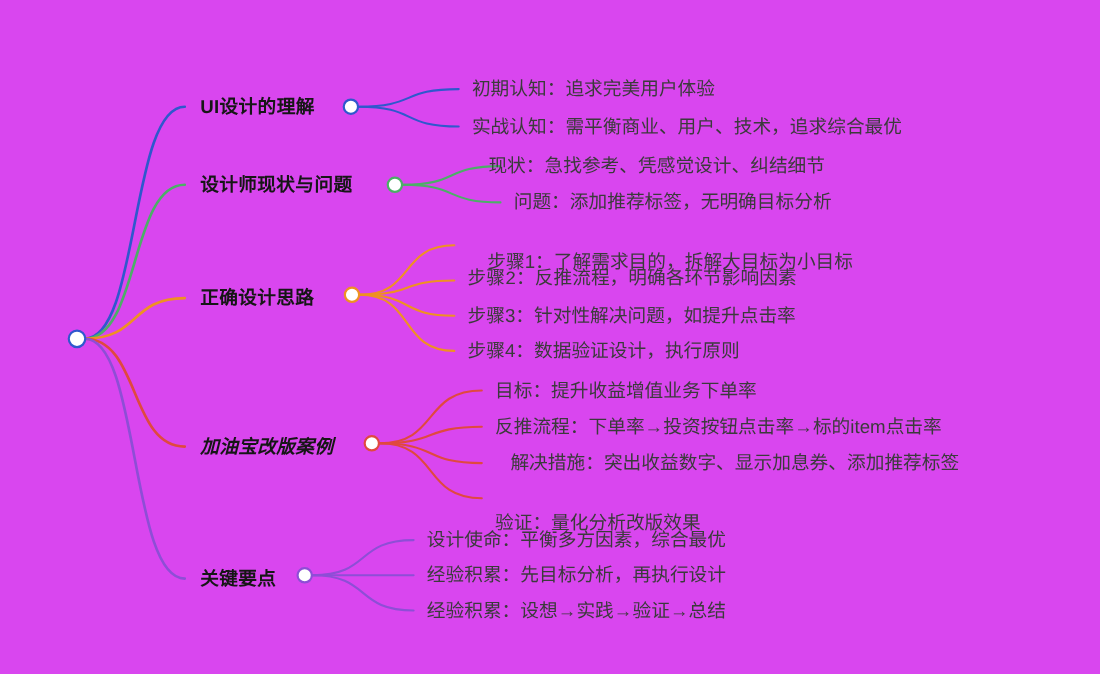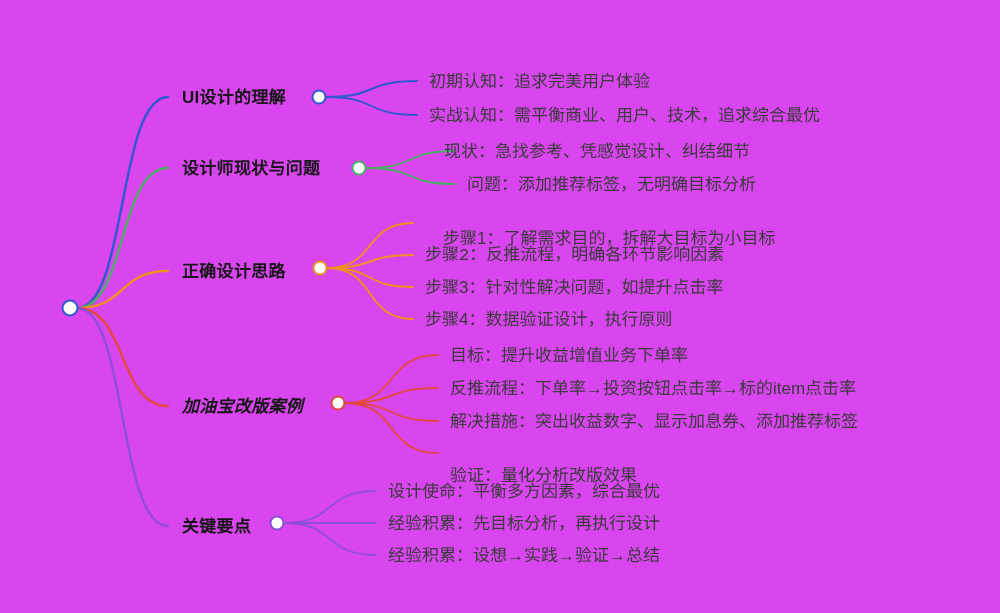--- a/index.html
+++ b/index.html
@@ -111,21 +111,21 @@
       <div class="branch-label" style="left: 182px; top: 271px;">正确设计思路</div>
       <div class="node-dot node-branch" style="left: 320px; top: 268px; border-color: rgb(239, 145, 34);"></div>
       <div class="leaf-label" style="left: 443px; top: 223px; margin-top: 15px;">步骤1：了解需求目的，拆解大目标为小目标</div>
       <div class="leaf-label" style="left: 425px; top: 255px; font-family: Liberation Mono, monospace;">步骤2：反推流程，明确各环节影响因素</div>
       <div class="leaf-label" style="left: 425px; top: 287px;">步骤3：针对性解决问题，如提升点击率</div>
       <div class="leaf-label" style="left: 425px; top: 319px;">步骤4：数据验证设计，执行原则</div>
       <div class="branch-label" style="left: 182px; top: 406px; font-style: italic;">加油宝改版案例</div>
       <div class="node-dot node-branch" style="left: 338px; top: 403px; border-color: rgb(224, 73, 63);"></div>
       <div class="leaf-label" style="left: 450px; top: 355px;">目标：提升收益增值业务下单率</div>
       <div class="leaf-label" style="left: 450px; top: 388px;">反推流程：下单率→投资按钮点击率→标的item点击率</div>
-      <div class="leaf-label" style="left: 450px; top: 421px; text-align: right;">解决措施：突出收益数字、显示加息券、添加推荐标签</div>
+      <div class="leaf-label" style="left: 464px; top: 421px; text-align: right;">解决措施：突出收益数字、显示加息券、添加推荐标签</div>
       <div class="leaf-label" style="left: 450px; top: 453px; margin-top: 22px;">验证：量化分析改版效果</div>
       <div class="branch-label" style="left: 182px; top: 526px;">关键要点</div>
       <div class="node-dot node-branch" style="left: 277px; top: 523px; border-color: rgb(142, 78, 214);"></div>
       <div class="leaf-label" style="left: 388px; top: 491px;">设计使命：平衡多方因素，综合最优</div>
       <div class="leaf-label" style="left: 388px; top: 523px;">经验积累：先目标分析，再执行设计</div>
       <div class="leaf-label" style="left: 388px; top: 555px;">经验积累：设想→实践→验证→总结</div>
     </div>
 </div>
 
 </body></html>

